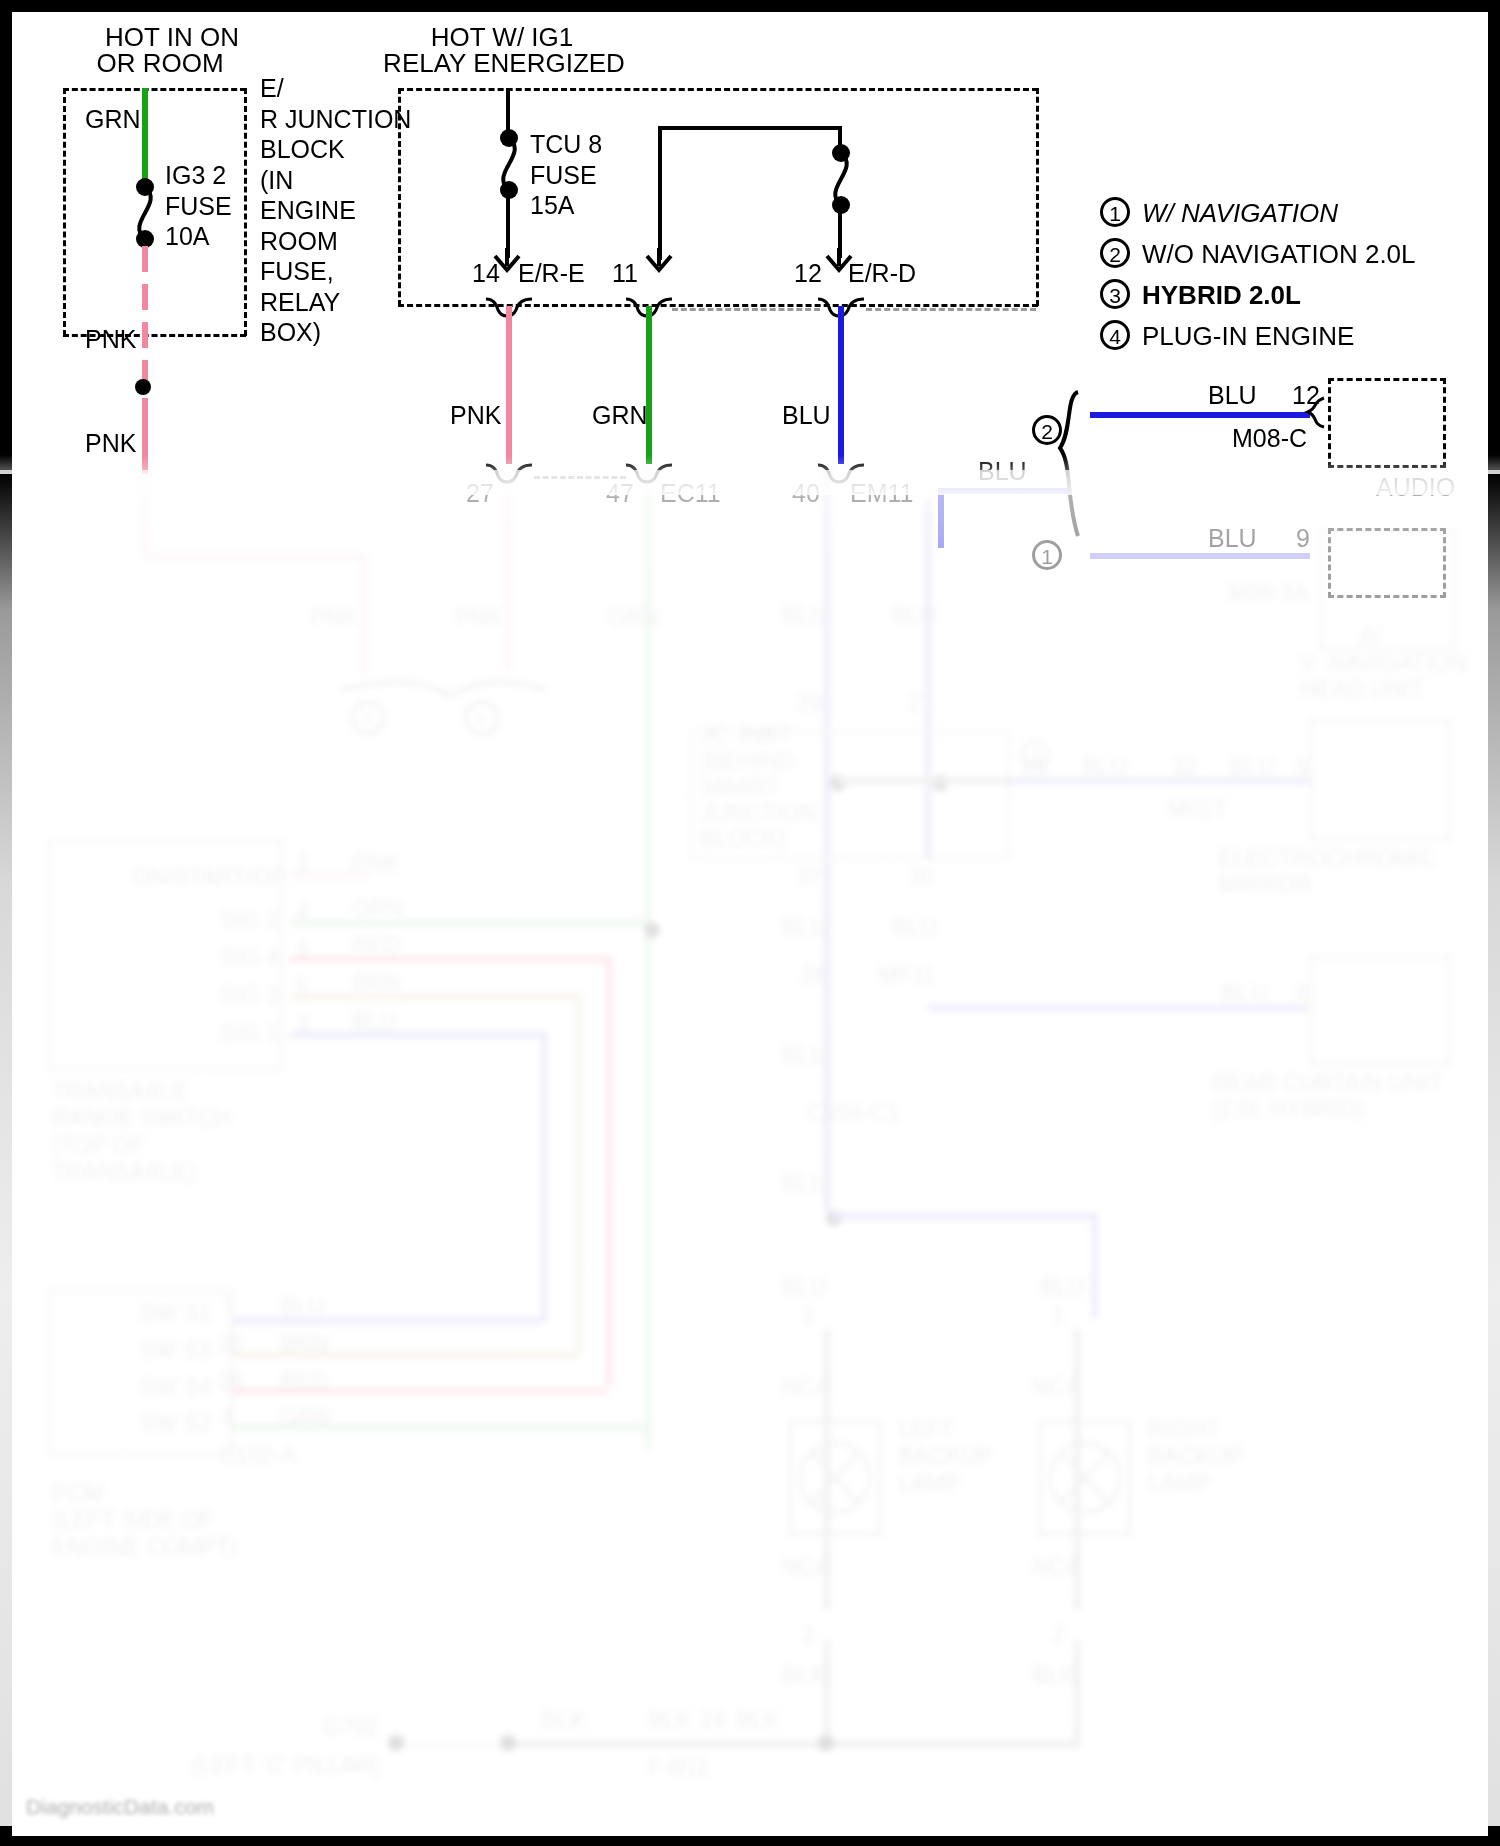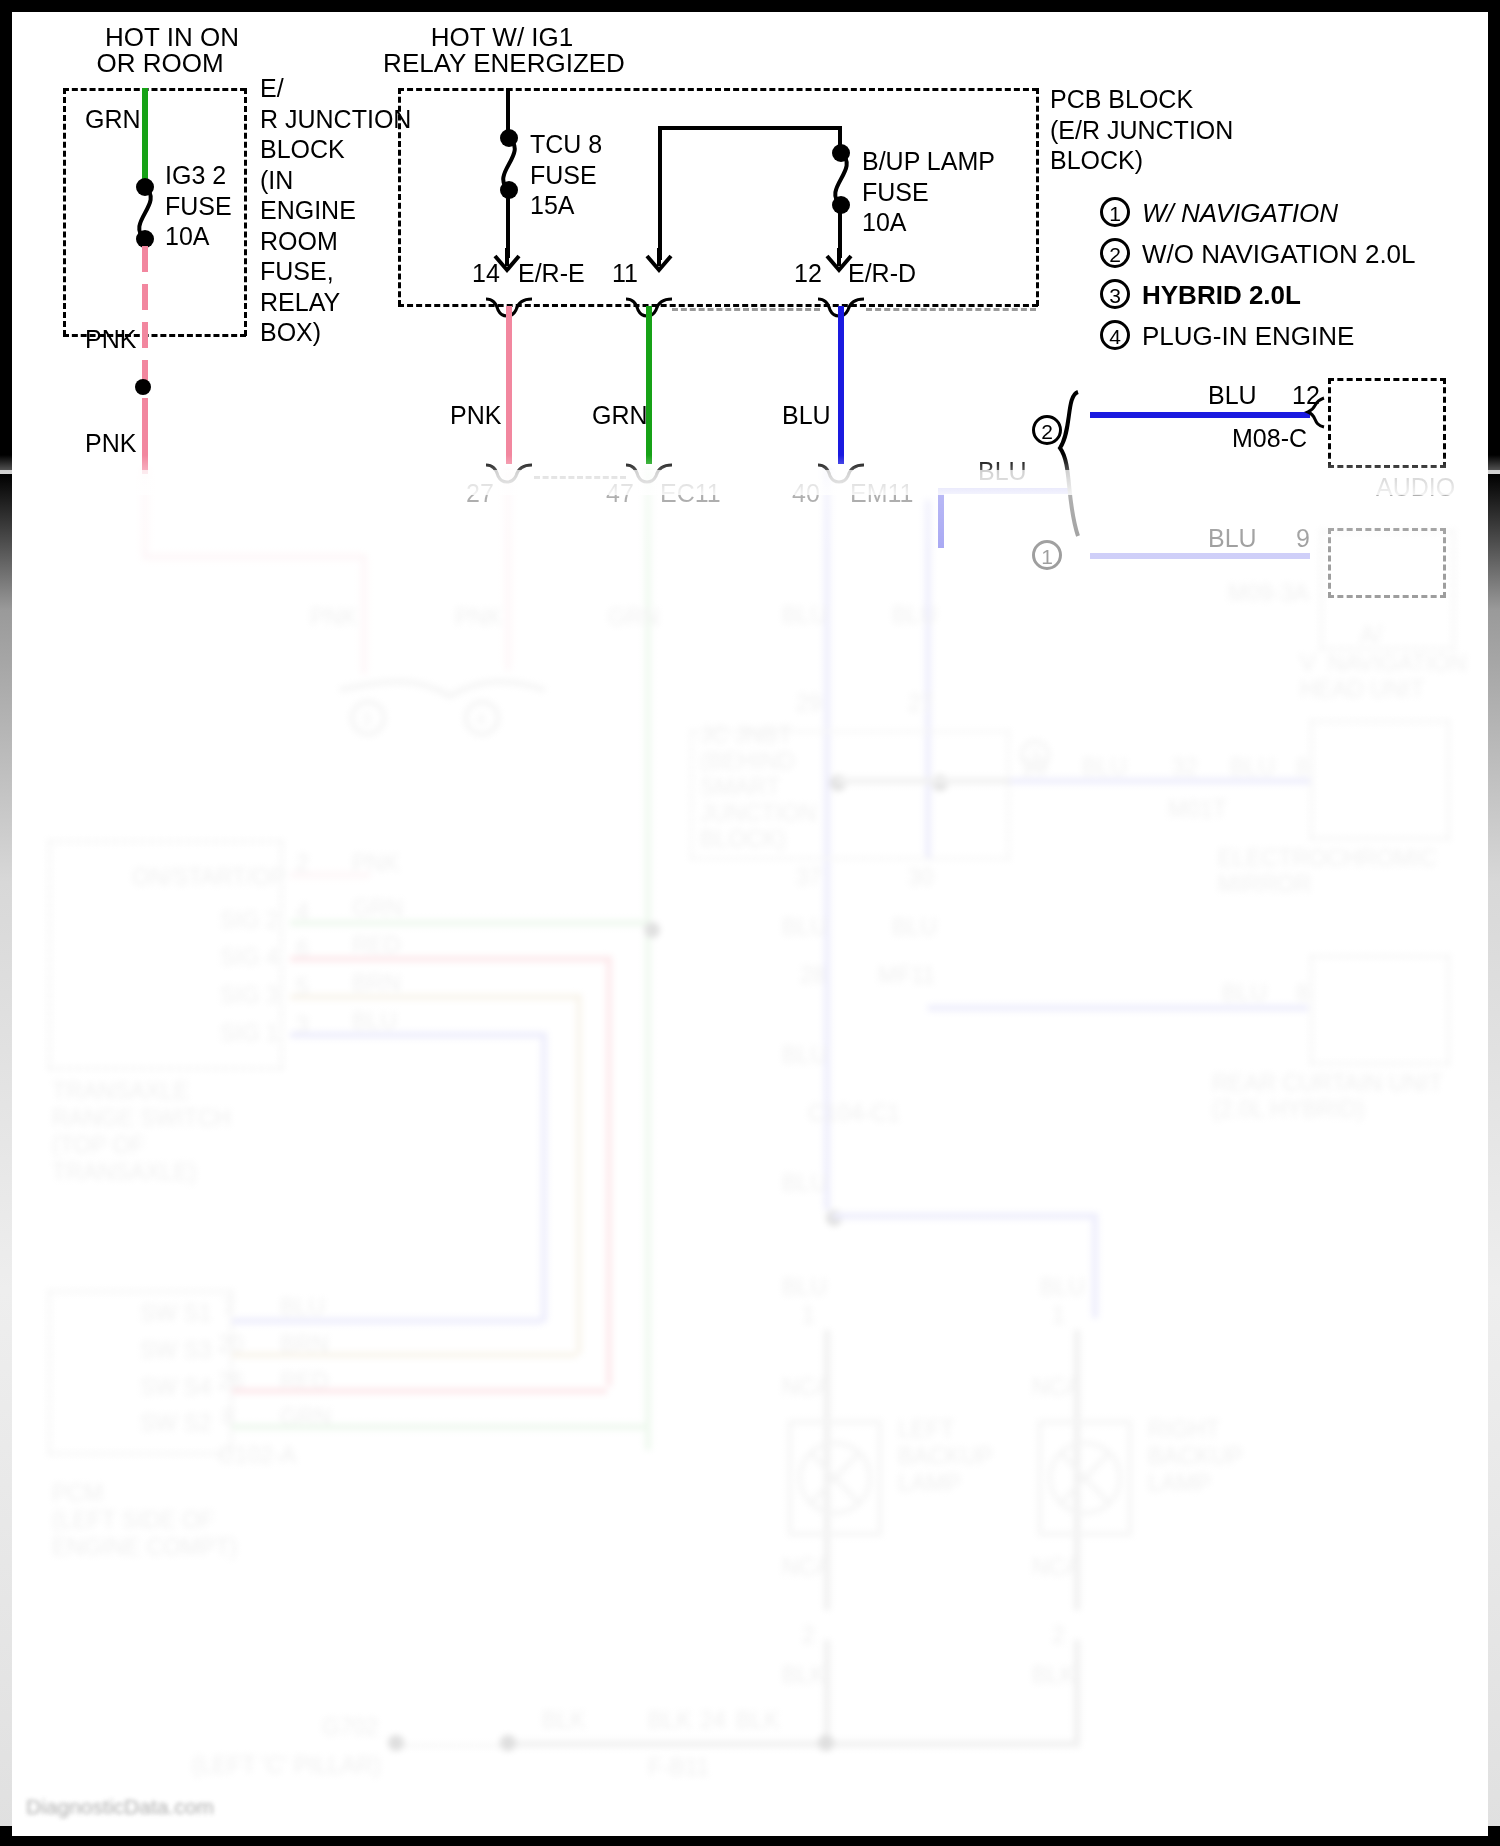--- a/index.html
+++ b/index.html
@@ -307,23 +307,20 @@
 ROOM
 FUSE,
 RELAY
 BOX)</div>
 
     <div class="dline-h" style="left:398px;top:88px;width:640px;"></div>
     <div class="dline-v" style="left:398px;top:88px;height:218px;"></div>
     <div class="dline-h" style="left:398px;top:304px;width:640px;"></div>
     <div class="dline-v" style="left:1036px;top:88px;height:218px;"></div>
 
-    <div class="txt" style="left:1050px;top:84px;line-height:30.5px;">PCB BLOCK
-(E/R JUNCTION
-BLOCK)</div>
 
     <div class="wire vw c-grn" style="left:142px;top:88px;height:92px;"></div>
     <div class="txt" style="left:85px;top:104px;">GRN</div>
     <svg style="left:120px;top:178px;width:60px;height:70px;">
       <circle cx="25" cy="9" r="9" fill="#000"></circle>
       <path d="M25 9 C 45 25, 5 45, 25 61" fill="none" stroke="#000" stroke-width="4"></path>
       <circle cx="25" cy="61" r="9" fill="#000"></circle>
     </svg>
     <div class="txt" style="left:165px;top:160px;line-height:30.5px;"><span>IG3 2</span>
 <span>FUSE</span>
@@ -359,23 +356,20 @@
     <div class="lead" style="left:838px;top:126px;width:4px;height:24px;"></div>
     <svg style="left:644px;top:248px;width:32px;height:26px;">
       <path d="M15 0 L15 18 M3 8 L15 22 L27 8" fill="none" stroke="#000" stroke-width="4"></path>
     </svg>
 
     <svg style="left:816px;top:143px;width:60px;height:72px;">
       <circle cx="25" cy="10" r="9" fill="#000"></circle>
       <path d="M25 10 C 45 26, 5 46, 25 62" fill="none" stroke="#000" stroke-width="4"></path>
       <circle cx="25" cy="62" r="9" fill="#000"></circle>
     </svg>
-    <div class="txt" style="left:862px;top:146px;line-height:30.5px;"><span>B/UP LAMP</span>
-<span>FUSE</span>
-<span>10A</span></div>
     <div class="lead" style="left:838px;top:211px;width:4px;height:47px;"></div>
     <svg style="left:824px;top:248px;width:32px;height:26px;">
       <path d="M15 0 L15 18 M3 8 L15 22 L27 8" fill="none" stroke="#000" stroke-width="4"></path>
     </svg>
 
     <svg style="left:486px;top:296px;width:48px;height:26px;">
       <path d="M0 3 C6 3,10 6,12 14 C16 22,26 22,30 14 C32 6,38 3,46 3" fill="none" stroke="#000" stroke-width="3"></path>
     </svg>
     <div class="txt" style="left:472px;top:258px;">14</div>
     <div class="txt" style="left:518px;top:258px;">E/R-E</div>

